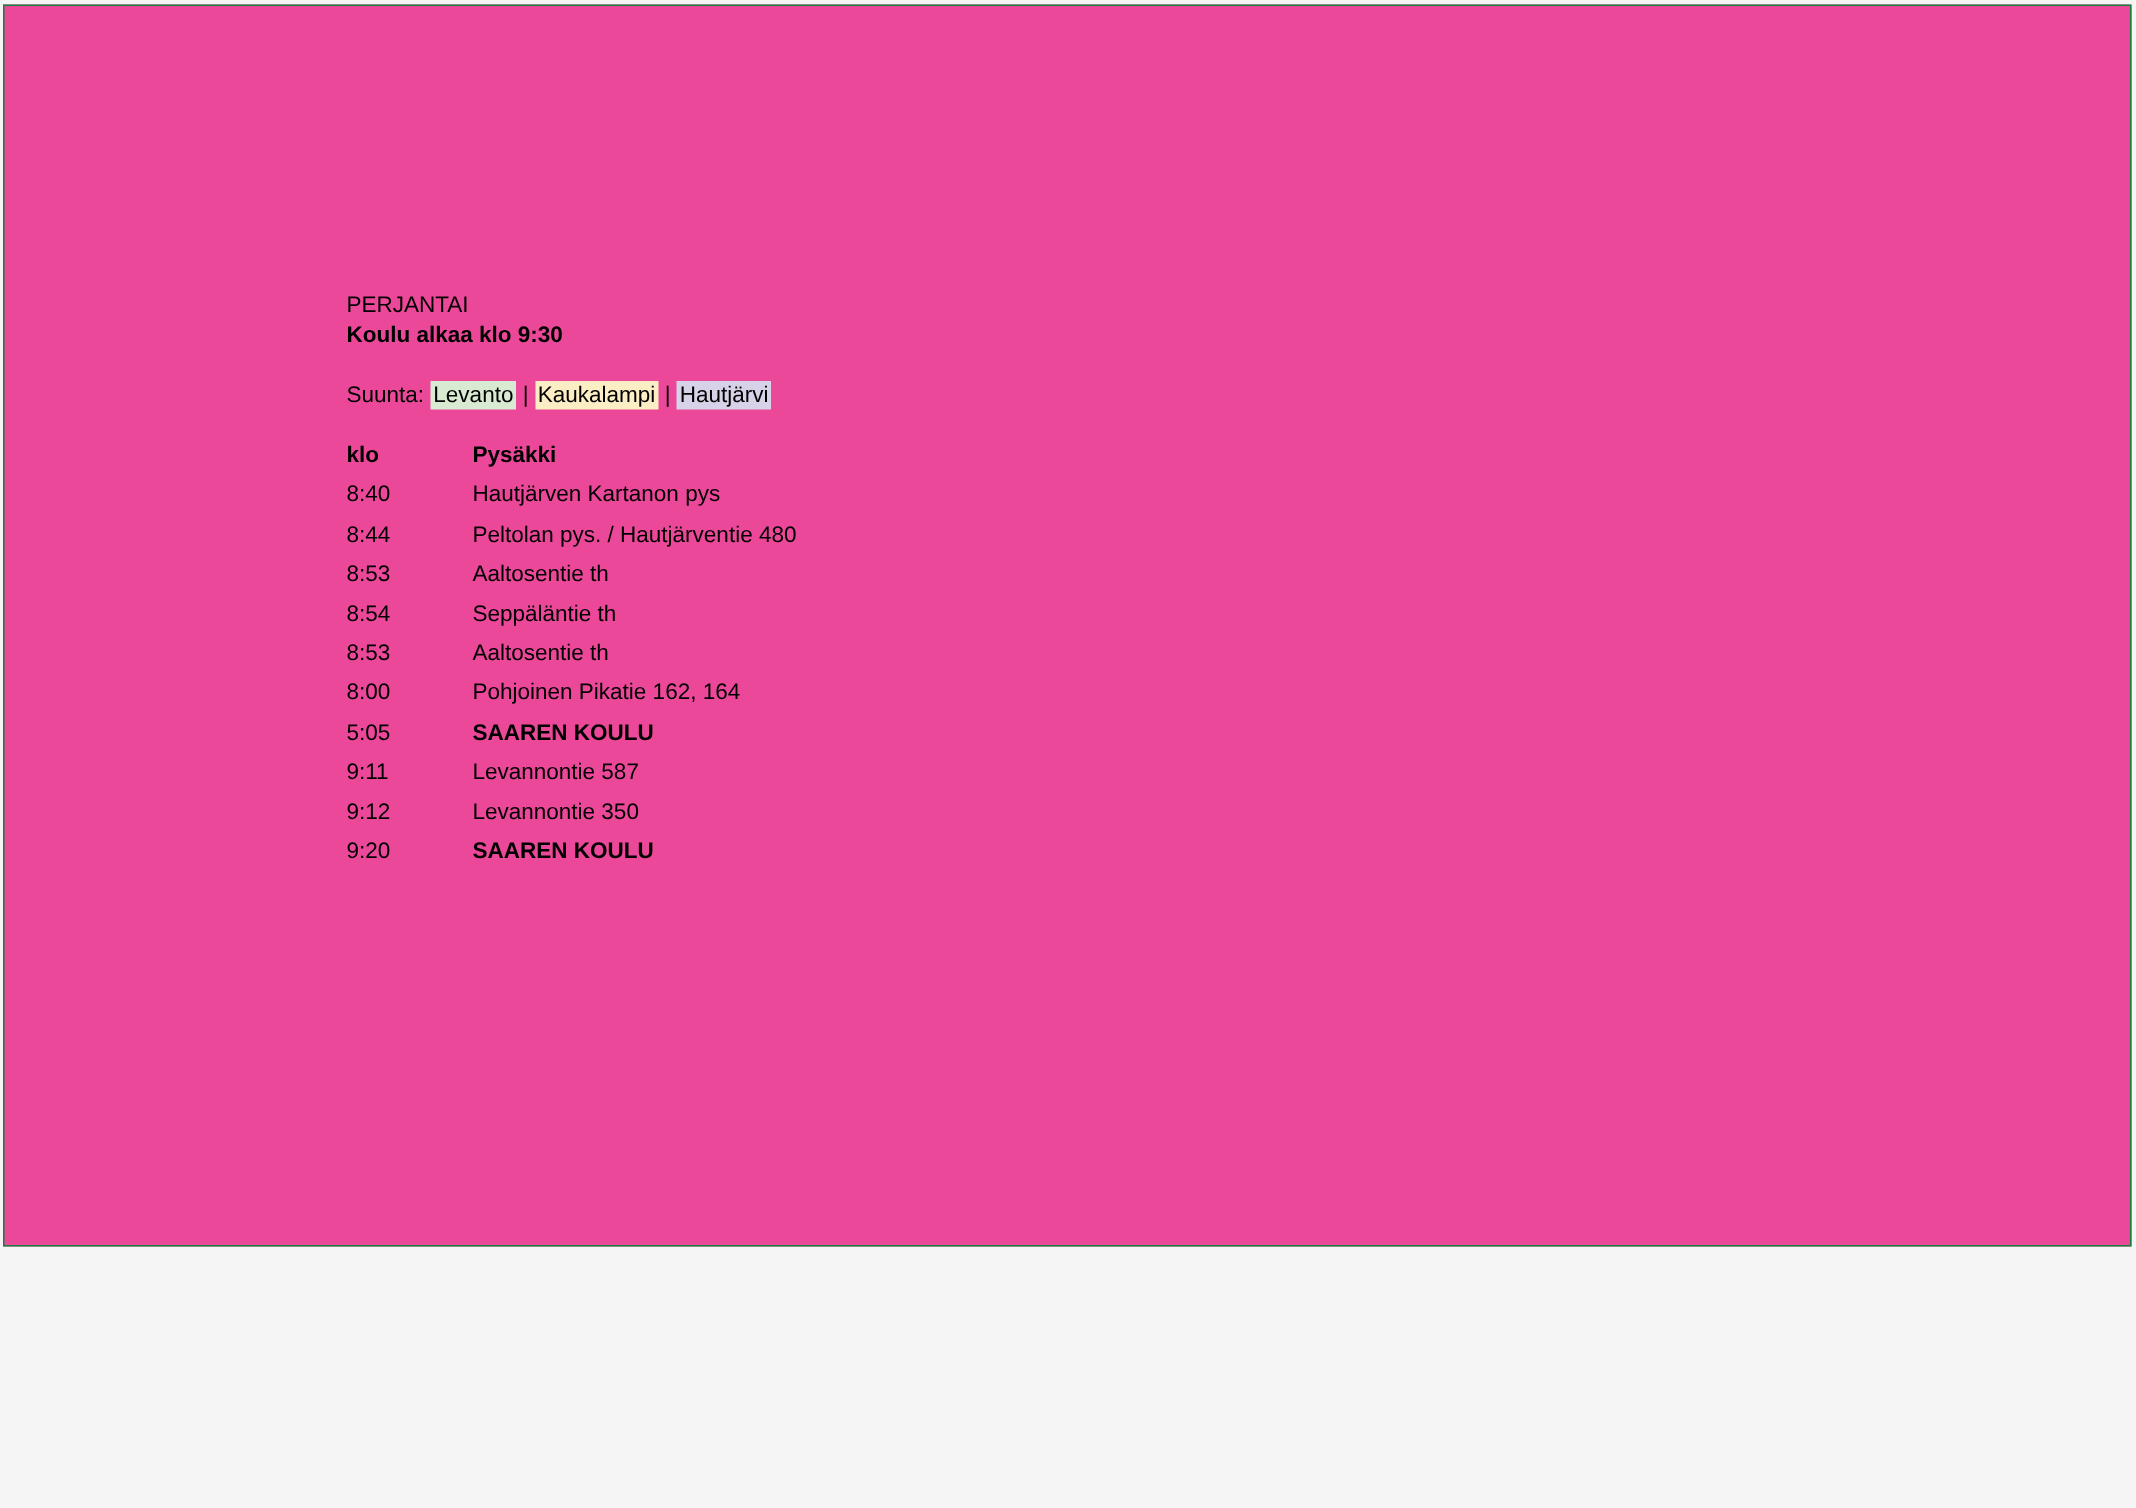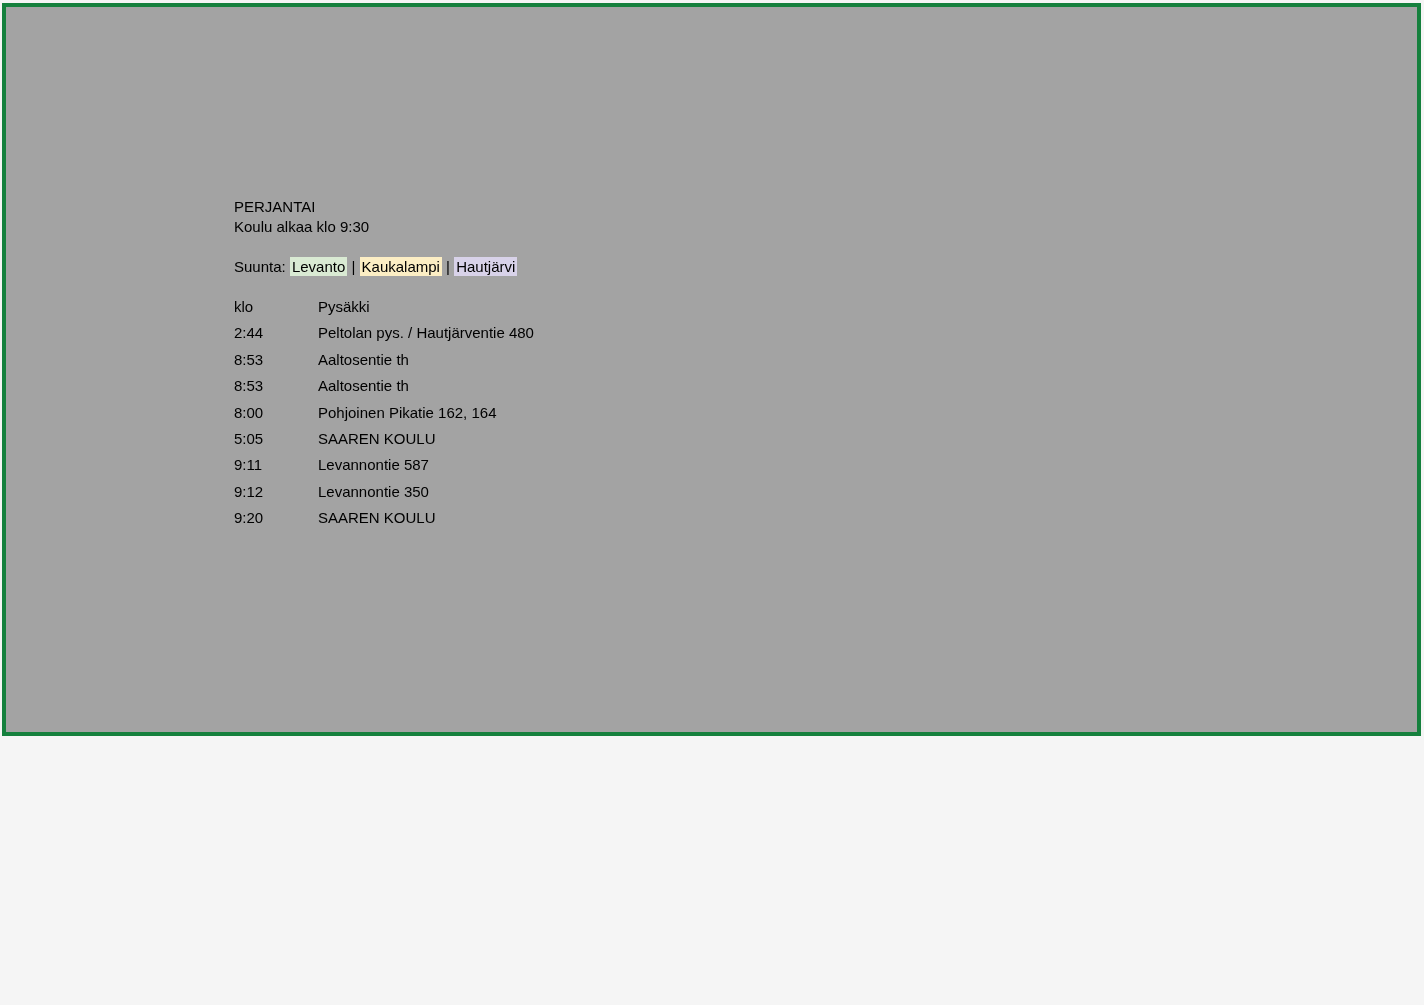--- a/index.html
+++ b/index.html
@@ -9,37 +9,37 @@
     height: 1005px;
     background: #f5f5f5;
     font-family: "Liberation Sans", sans-serif;
     color: #000;
   }
   .page {
     position: absolute;
     left: 2px;
     top: 3px;
     width: 1419px;
-    height: 733px;
-    background: #a3a3a3;
-    border: 4px solid #15803d;
+    height: 828px;
+    background: #ec4899;
+    border: 1px solid #15803d;
     box-sizing: border-box;
     overflow: hidden;
   }
   .content {
     position: absolute;
     left: 228px;
     top: 190px;
   }
   .header-line {
     font-size: 15px;
     line-height: 20px;
     white-space: nowrap;
   }
-  .bold { font-weight: normal; }
+  .bold { font-weight: bold; }
   .spacer { height: 20px; }
   .hl {
     padding: 1px 2px;
     text-align: center;
   }
   .hl-green  { background: #d9ead3; }
   .hl-yellow { background: #fceec4; }
   .hl-purple { background: #d8d2e9; }
   table.schedule {
     border-collapse: collapse;
@@ -75,26 +75,34 @@
       <span class="hl hl-purple">Hautjärvi</span>
     </div>
 
     <table class="schedule">
       <tbody>
           <tr>
         <td class="time-col bold">klo</td>
         <td class="bold">Pysäkki</td>
       </tr>
       <tr>
-        <td class="time-col">2:44</td>
+        <td class="time-col">8:40</td>
+        <td>Hautjärven Kartanon pys</td>
+      </tr>
+      <tr>
+        <td class="time-col">8:44</td>
         <td>Peltolan pys. / Hautjärventie 480</td>
       </tr>
       <tr>
         <td class="time-col">8:53</td>
         <td>Aaltosentie th</td>
+      </tr>
+      <tr>
+        <td class="time-col">8:54</td>
+        <td>Seppäläntie th</td>
       </tr>
       <tr>
         <td class="time-col">8:53</td>
         <td>Aaltosentie th</td>
       </tr>
       <tr>
         <td class="time-col">8:00</td>
         <td>Pohjoinen Pikatie 162, 164</td>
       </tr>
       <tr>

